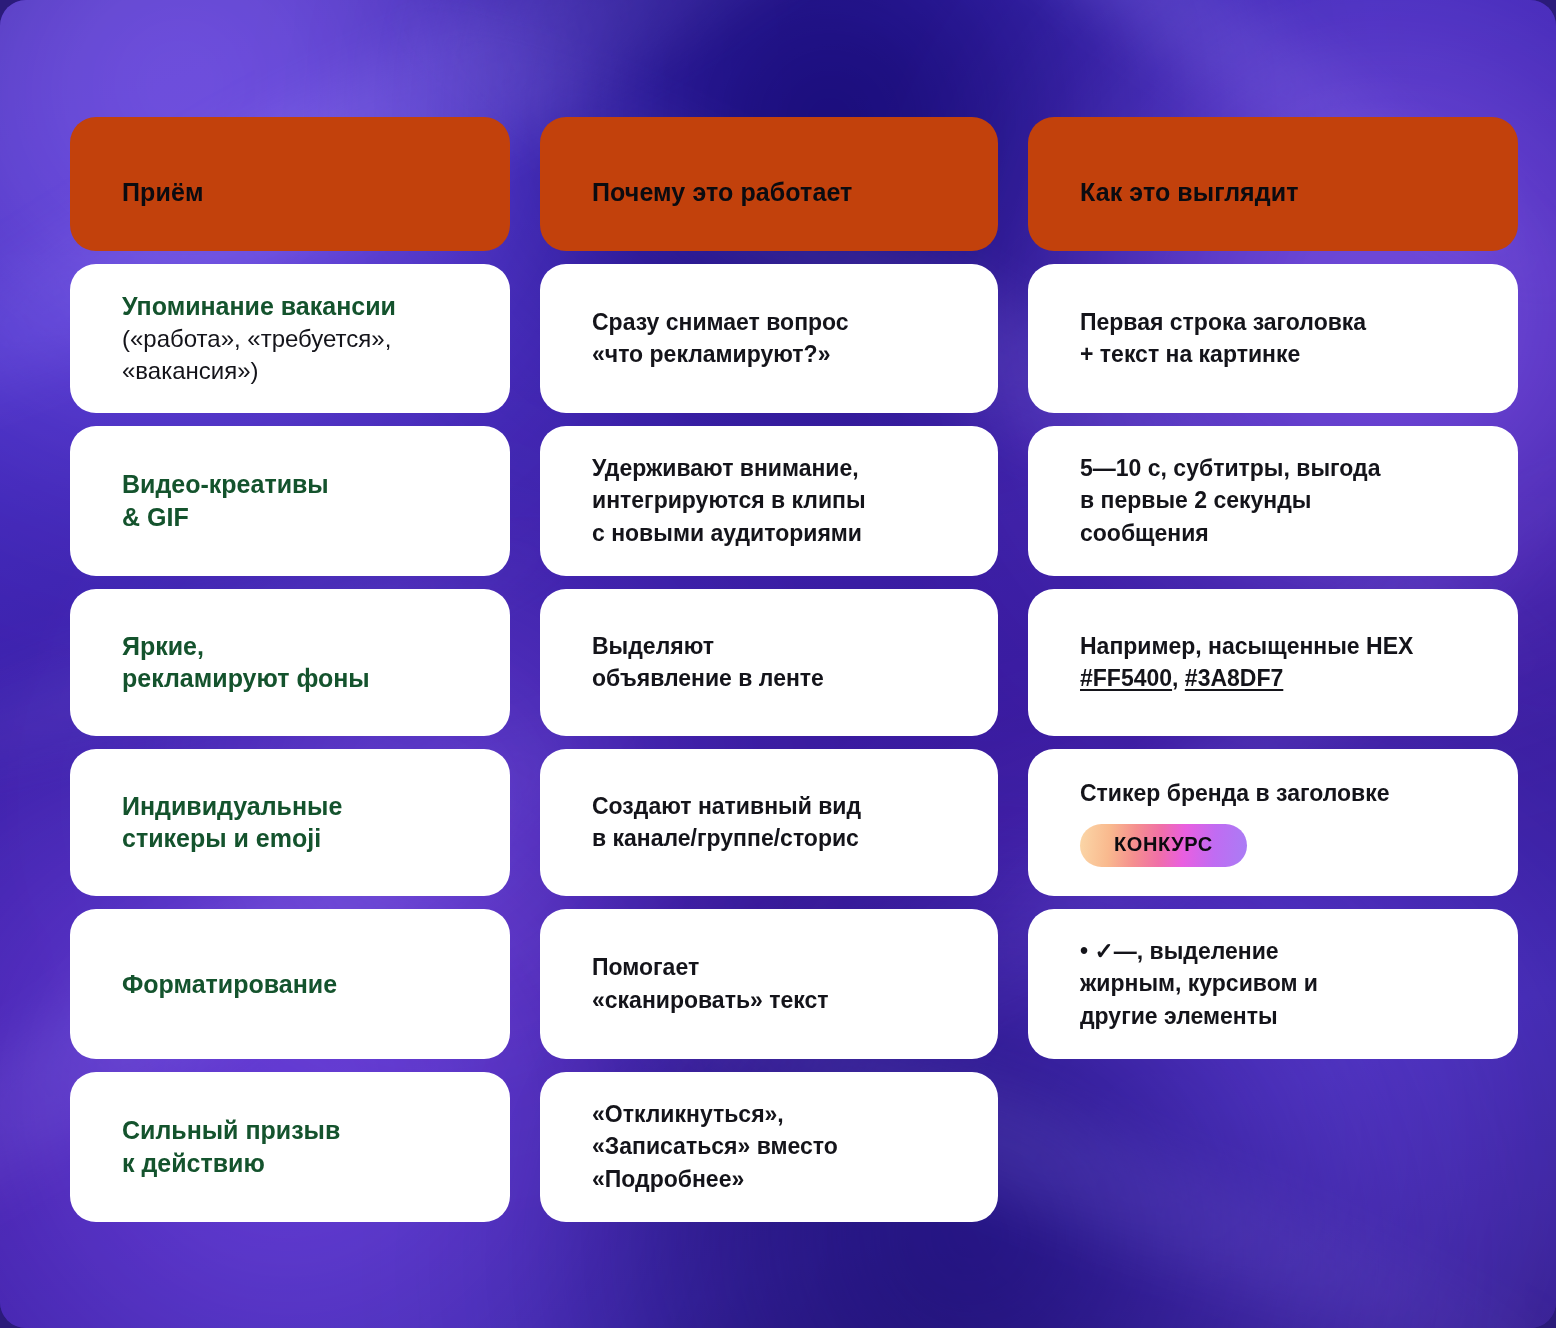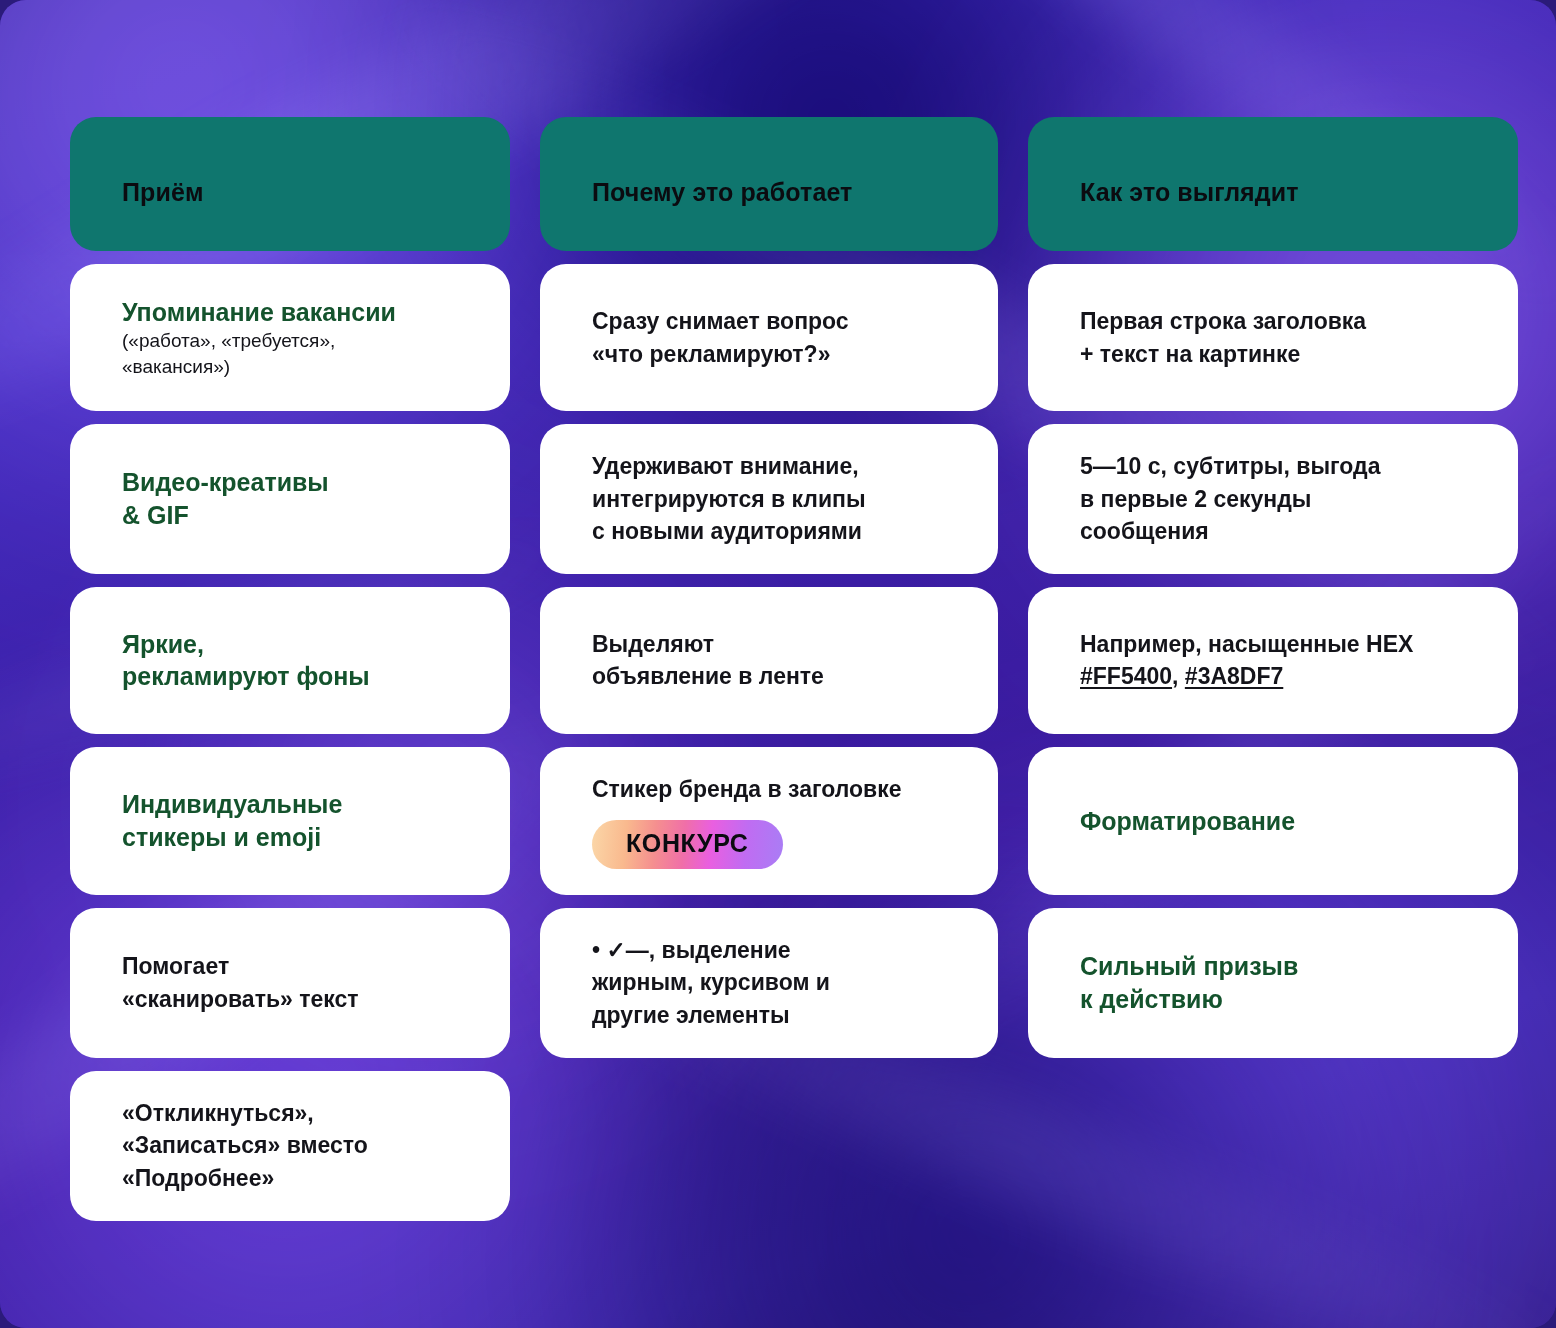--- a/index.html
+++ b/index.html
@@ -75,21 +75,21 @@
   .cell {
     box-sizing: border-box;
     border-radius: 26px;
     padding: 26px 52px;
     display: flex;
     flex-direction: column;
     justify-content: center;
   }
 
   .head-cell {
-    background: #0f766e;
+    background: #c2410c;
     height: 134px;
     padding-top: 16px;
     padding-bottom: 0;
   }
   .head-cell .label {
     font-size: 25px;
     font-weight: 700;
     color: #0B0B10;
     letter-spacing: .1px;
   }
@@ -100,41 +100,41 @@
   }
 
   .title {
     font-size: 25px;
     font-weight: 700;
     color: #14532d;
     line-height: 1.3;
     white-space: pre-line;
   }
   .sub {
-    font-size: 19px;
+    font-size: 24px;
     font-weight: 400;
     color: #14141A;
     line-height: 1.34;
     white-space: pre-line;
   }
   .text {
     font-size: 23px;
     font-weight: 700;
     color: #14141A;
     line-height: 1.42;
     white-space: pre-line;
   }
   .text .u { text-decoration: underline; text-underline-offset: 3px; }
 
   .sticker-wrap { margin-top: 14px; }
   .sticker {
     display: inline-block;
     padding: 9px 34px 11px 34px;
     border-radius: 40px;
-    font-size: 25px;
+    font-size: 20px;
     font-weight: 800;
     letter-spacing: .6px;
     color: #0B0B10;
     background: linear-gradient(95deg, #FBD7A8 0%, #F9B98E 18%, #F58F8F 33%, #F06FA8 48%, #E95FE0 62%, #C06CF2 80%, #A97DF5 100%);
   }
 </style>
 </head>
 <body>
 
 <div class="poster">
@@ -207,20 +207,24 @@
     <div class="cell body-cell">
       <div class="text"><span>Например, насыщенные HEX
 </span><span class="u">#FF5400</span><span>, </span><span class="u">#3A8DF7</span></div>
     </div>
 
     <div class="cell body-cell row-tall">
       <div class="title">Индивидуальные
 стикеры и emoji</div>
     </div>
     <div class="cell body-cell row-tall">
+      <div class="text">Создают нативный вид
+в канале/группе/сторис</div>
+    </div>
+    <div class="cell body-cell row-tall">
       <div class="text">Стикер бренда в заголовке</div>
       <div class="sticker-wrap">
         <span class="sticker">КОНКУРС</span>
       </div>
     </div>
 
     <div class="cell body-cell">
       <div class="title">Форматирование</div>
     </div>
     <div class="cell body-cell">

